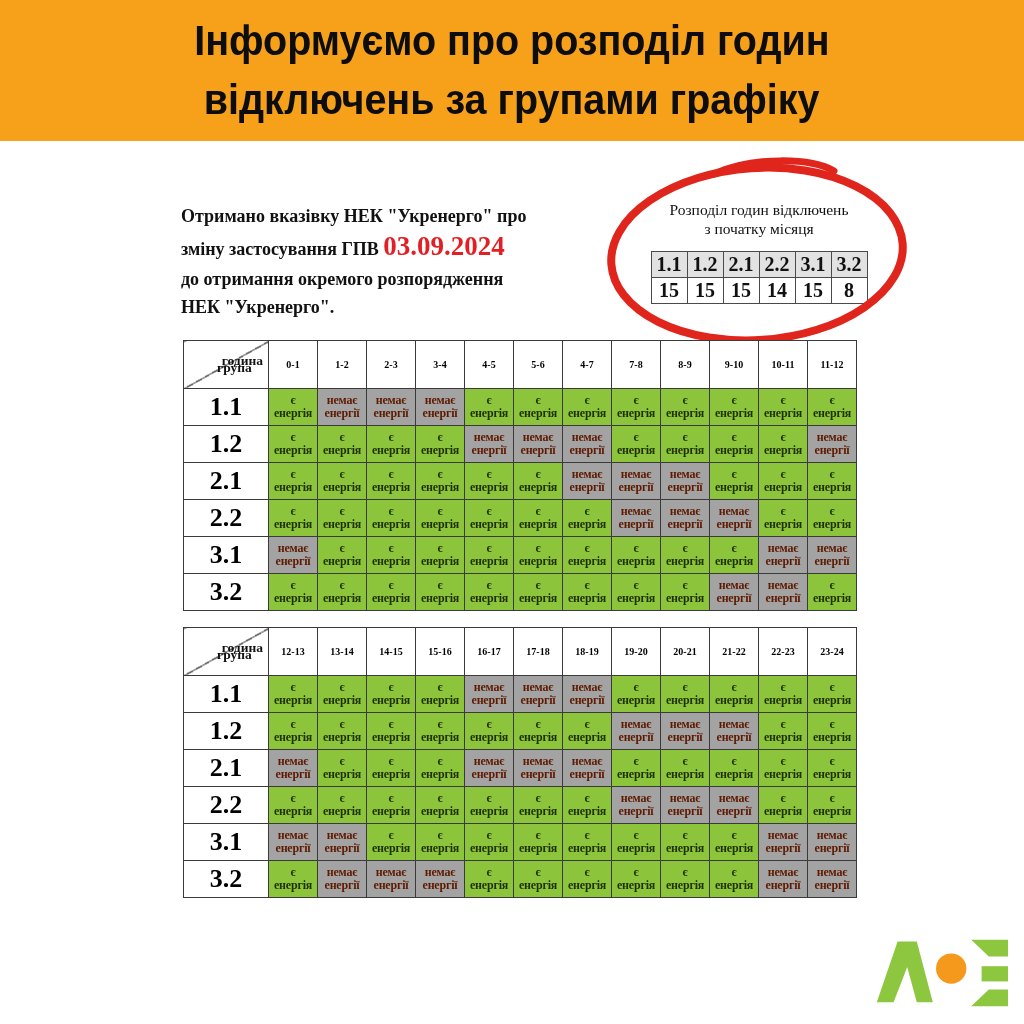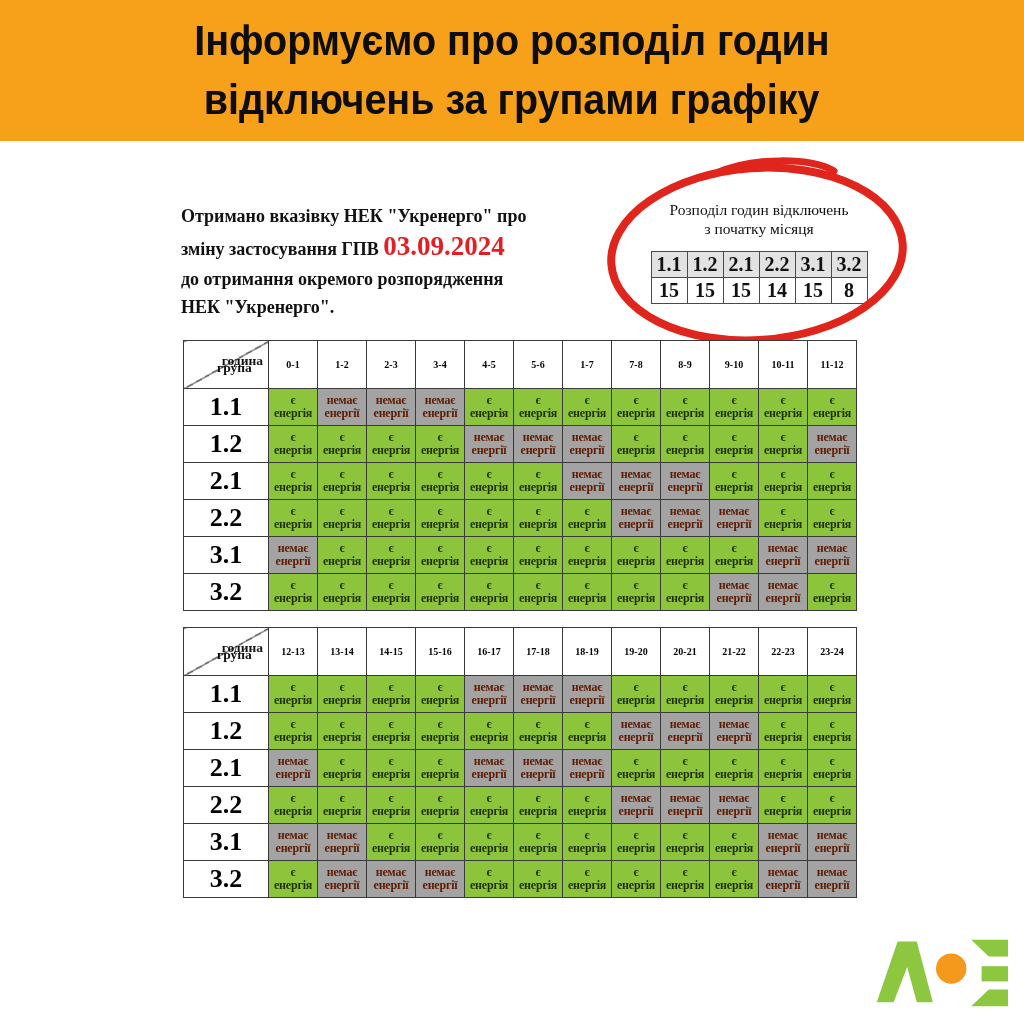--- a/index.html
+++ b/index.html
@@ -107,21 +107,21 @@
       <th class="corner">
         <span class="hword">година</span>
         <span class="gword">група</span>
       </th>
     <th class="hour-h">0-1</th>
         <th class="hour-h">1-2</th>
         <th class="hour-h">2-3</th>
         <th class="hour-h">3-4</th>
         <th class="hour-h">4-5</th>
         <th class="hour-h">5-6</th>
-        <th class="hour-h">1-7</th>
+        <th class="hour-h">4-7</th>
         <th class="hour-h">7-8</th>
         <th class="hour-h">8-9</th>
         <th class="hour-h">9-10</th>
         <th class="hour-h">10-11</th>
         <th class="hour-h">11-12</th>
       </tr>
   </thead>
   <tbody>
       <tr>
         <th class="group-h">1.1</th>

